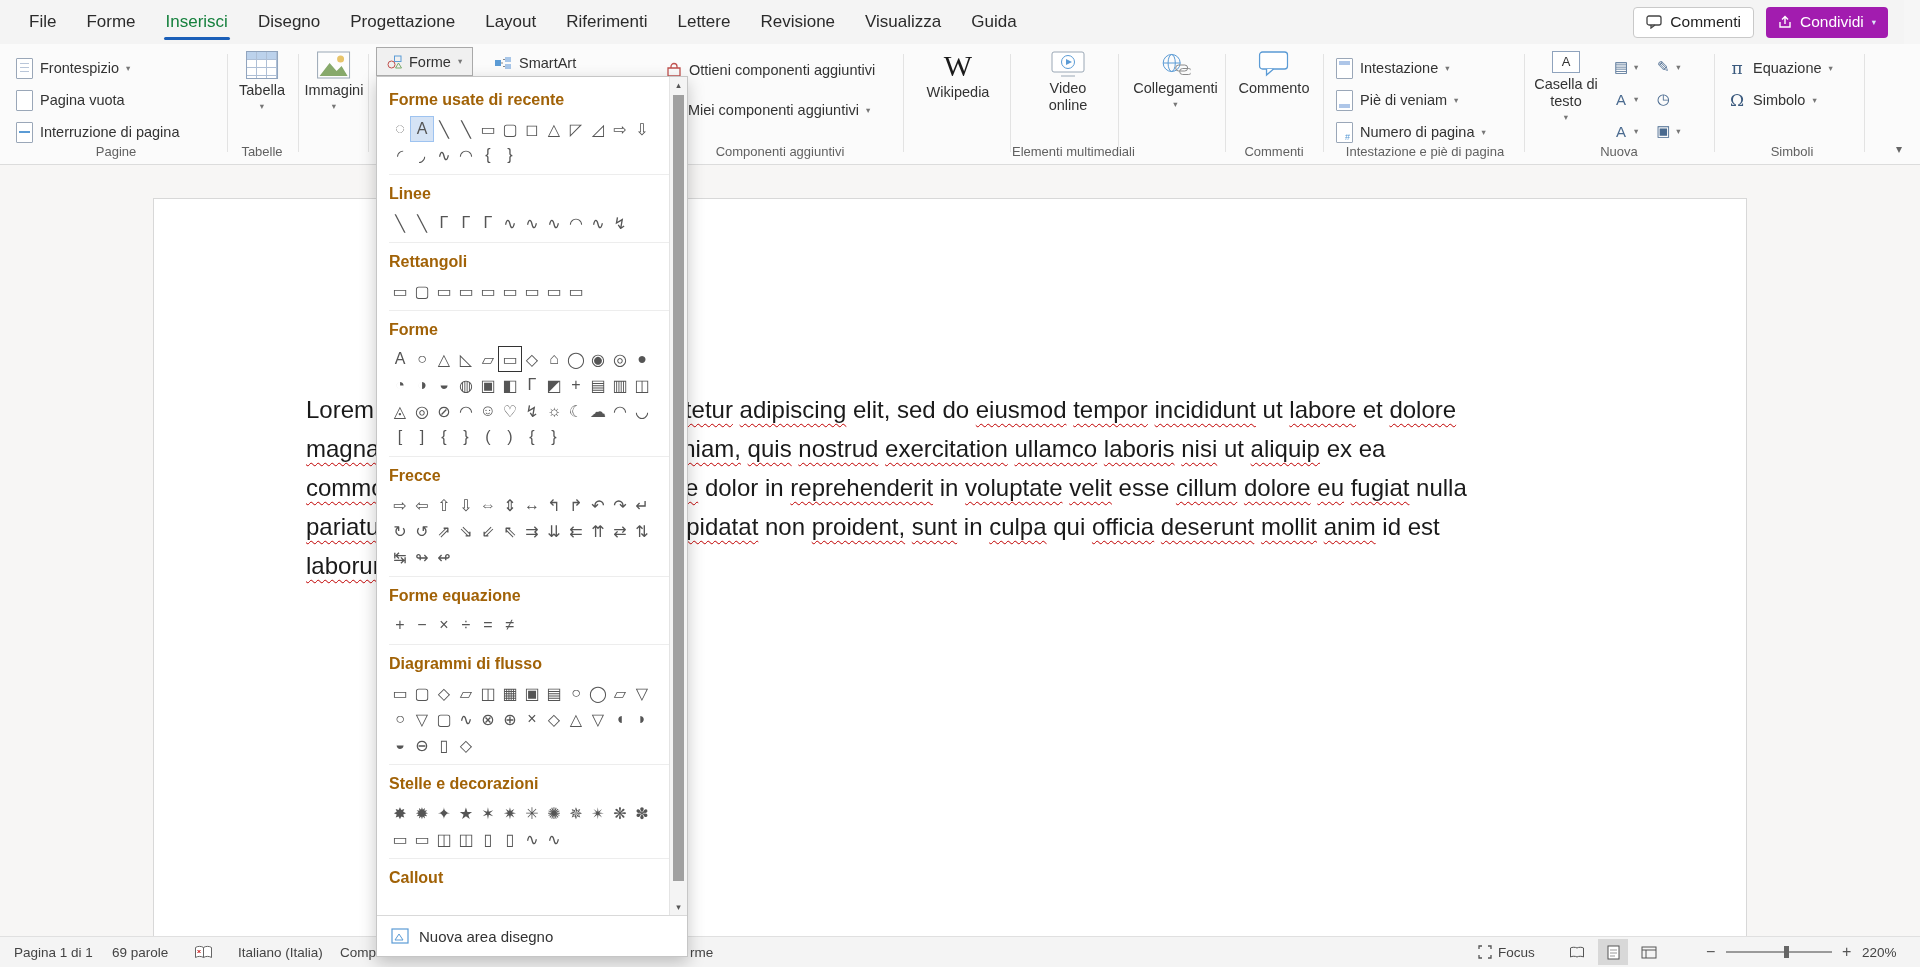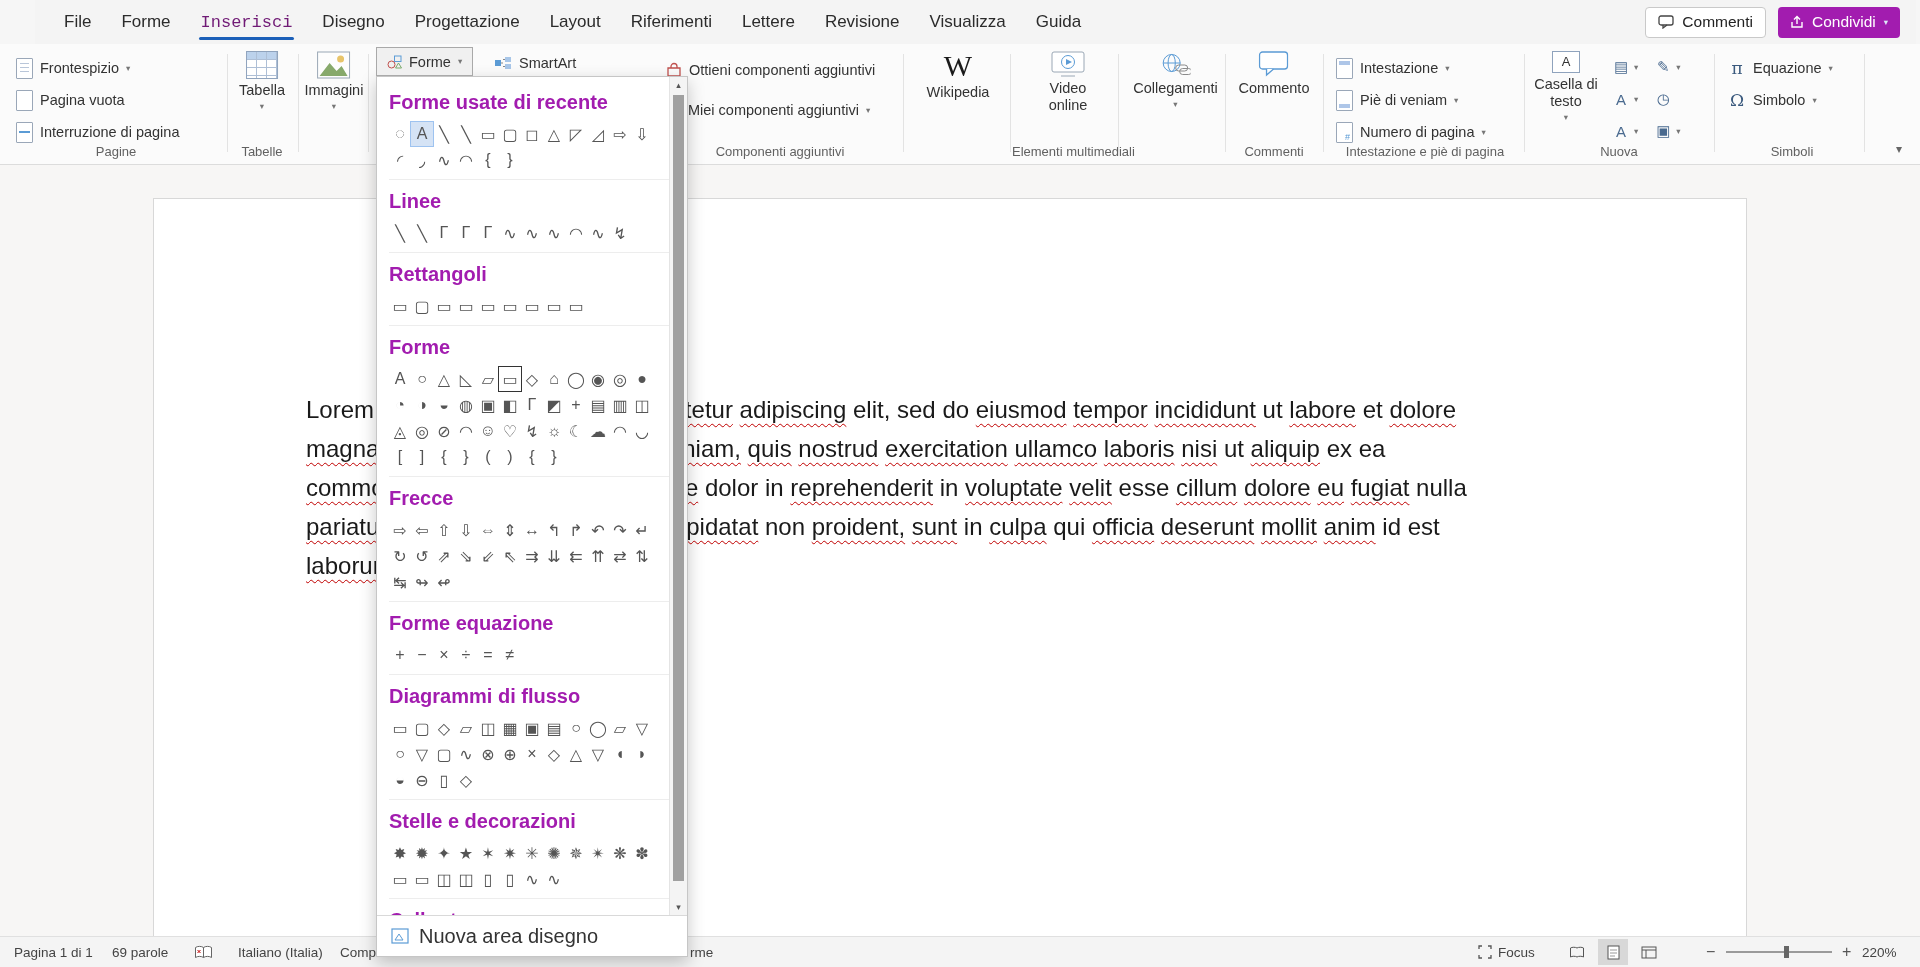--- a/index.html
+++ b/index.html
@@ -1,24 +1,24 @@
 <!DOCTYPE html>
 <html><head>
 <meta charset="utf-8">
 <style>
   html,body{margin:0;padding:0;background:#ddd;}
   .app{position:relative;width:1920px;height:967px;background:#f6f6f6;overflow:hidden;
        font-family:"Liberation Sans",sans-serif;color:#333;}
 
   
-  .tabbar{position:absolute;top:0;left:0;right:4px;height:44px;background:#f4f4f4;
-          display:flex;align-items:stretch;padding-left:14px;margin-left:35px;}
+  .tabbar{position:absolute;top:0;left:0;right:16px;height:44px;background:#f4f4f4;
+          display:flex;align-items:stretch;padding-left:14px;}
   .tab{display:flex;align-items:center;padding:0 15px;font-size:17px;color:#2b2b2b;
        cursor:pointer;position:relative;white-space:nowrap;}
-  .tab.active{color:#701a75;font-family:Liberation Mono, monospace;}
+  .tab.active{color:#15803d;}
   .tab.active::after{content:"";position:absolute;left:13px;right:13px;bottom:4px;height:3px;
        border-radius:2px;background:#1b5fb8;}
   .tabbar-right{margin-left:auto;display:flex;align-items:center;gap:12px;padding-right:16px;}
   .comments-btn{display:flex;align-items:center;gap:8px;height:31px;padding:0 12px;background:#fff;
        border:1px solid #c9c9c9;border-radius:4px;font-size:15.5px;color:#222;cursor:pointer;}
   .share-btn{display:flex;align-items:center;gap:8px;height:31px;padding:0 12px;background:#a21caf;
        border:none;border-radius:4px;font-size:15.5px;color:#fff;cursor:pointer;}
   .share-btn .chev{color:#dce8f8;}
 
   
@@ -76,33 +76,33 @@
   .sq{text-decoration-line:underline;text-decoration-style:wavy;text-decoration-color:#c00000;
         text-decoration-thickness:1px;text-underline-offset:5px;}
 
   
   .shapes-menu{position:absolute;left:376px;top:76px;width:310px;height:879px;background:#fff;
         border:1px solid #c6c6c6;box-shadow:0 6px 16px rgba(0,0,0,.22);z-index:50;}
   .menu-scroll{position:absolute;top:0;left:0;right:17px;height:838px;overflow:hidden;
         padding:4px 0 0 12px;}
   .menu-section{padding:7px 0 6px;border-top:1px solid #ededed;}
   .menu-section:first-child{border-top:none;}
-  .menu-header{font-size:20px;font-weight:bold;color:#a21caf;margin:3px 0 7px;}
+  .menu-header{font-size:16px;font-weight:bold;color:#a16207;margin:3px 0 7px;}
   .shape-row{display:flex;height:26px;align-items:center;}
   .shape-cell{width:22px;height:24px;display:flex;align-items:center;justify-content:center;
         font-size:16px;color:#555;cursor:pointer;flex:none;}
   .shape-cell.sel{background:#d5e3f5;outline:1px solid #9ec3f0;}
   .shape-cell.foc{outline:1.5px solid #333;}
   .menu-scrollbar{position:absolute;top:0;right:0;width:17px;height:838px;background:#f4f4f4;
         border-left:1px solid #e4e4e4;}
   .sb-arrow{position:absolute;left:0;width:17px;height:16px;display:flex;align-items:center;
         justify-content:center;font-size:9px;color:#555;cursor:pointer;}
   .sb-thumb{position:absolute;left:3px;right:3px;top:18px;height:786px;background:#a0a0a0;cursor:pointer;}
   .menu-footer{position:absolute;left:0;right:0;bottom:0;height:40px;border-top:1px solid #d9d9d9;
-        display:flex;align-items:center;gap:10px;padding:0 14px;font-size:20px;color:#333;
+        display:flex;align-items:center;gap:10px;padding:0 14px;font-size:15px;color:#333;
         background:#fff;cursor:pointer;}
 
   
   .statusbar{position:absolute;left:0;right:0;bottom:0;height:30px;background:#f4f4f4;
         border-top:1px solid #e0e0e0;font-size:13.5px;color:#444;}
   .st{position:absolute;top:0;height:30px;display:flex;align-items:center;gap:6px;cursor:default;}
   .viewbtn{width:30px;height:26px;display:flex;align-items:center;justify-content:center;cursor:pointer;}
   .viewbtn.sel{background:#d8d8d8;}
   .slider-track{width:106px;height:2px;background:#9a9a9a;position:relative;}
   .slider-thumb{position:absolute;left:55%;top:-5px;width:5px;height:12px;background:#666;}

